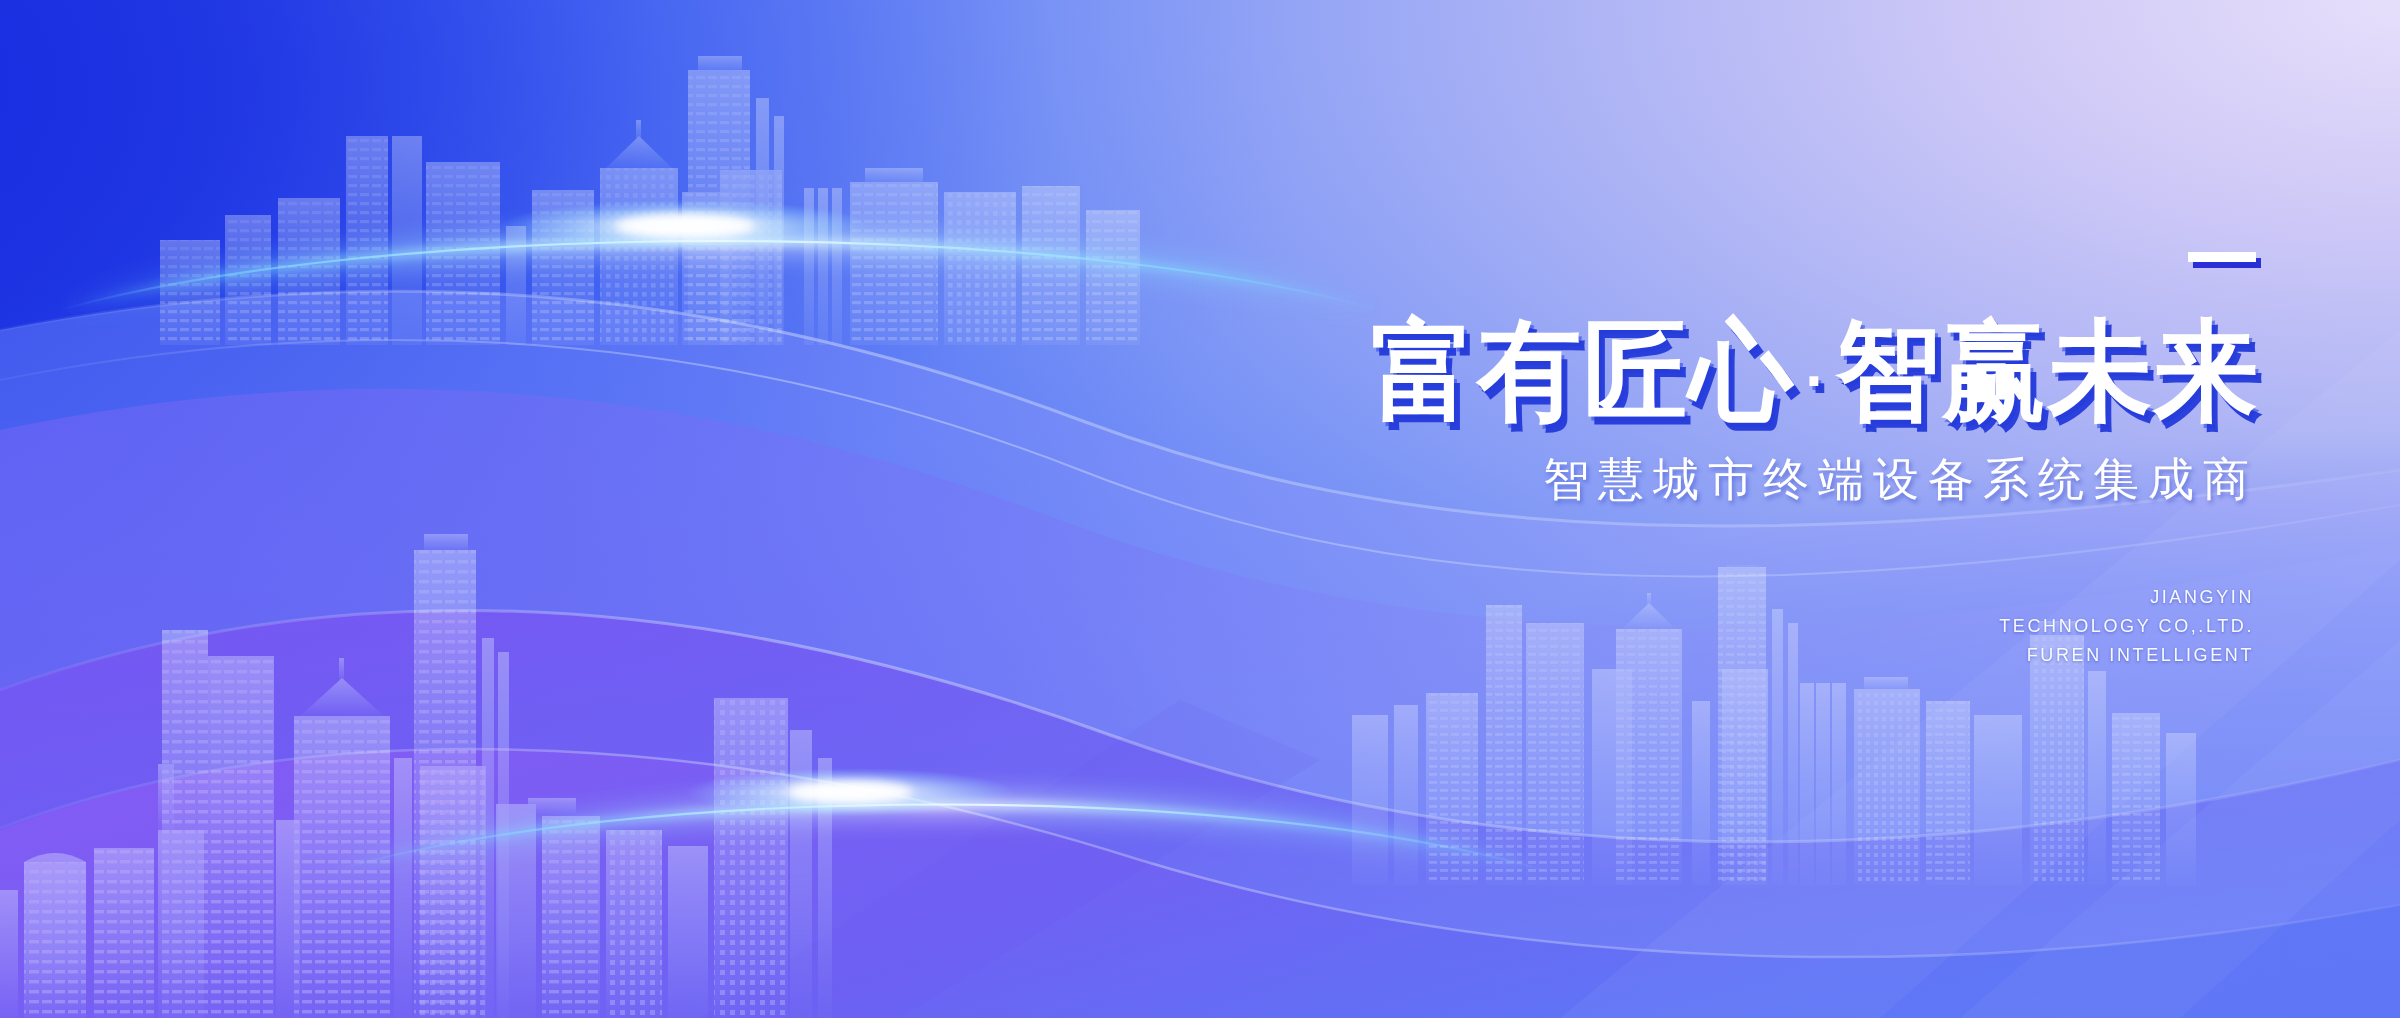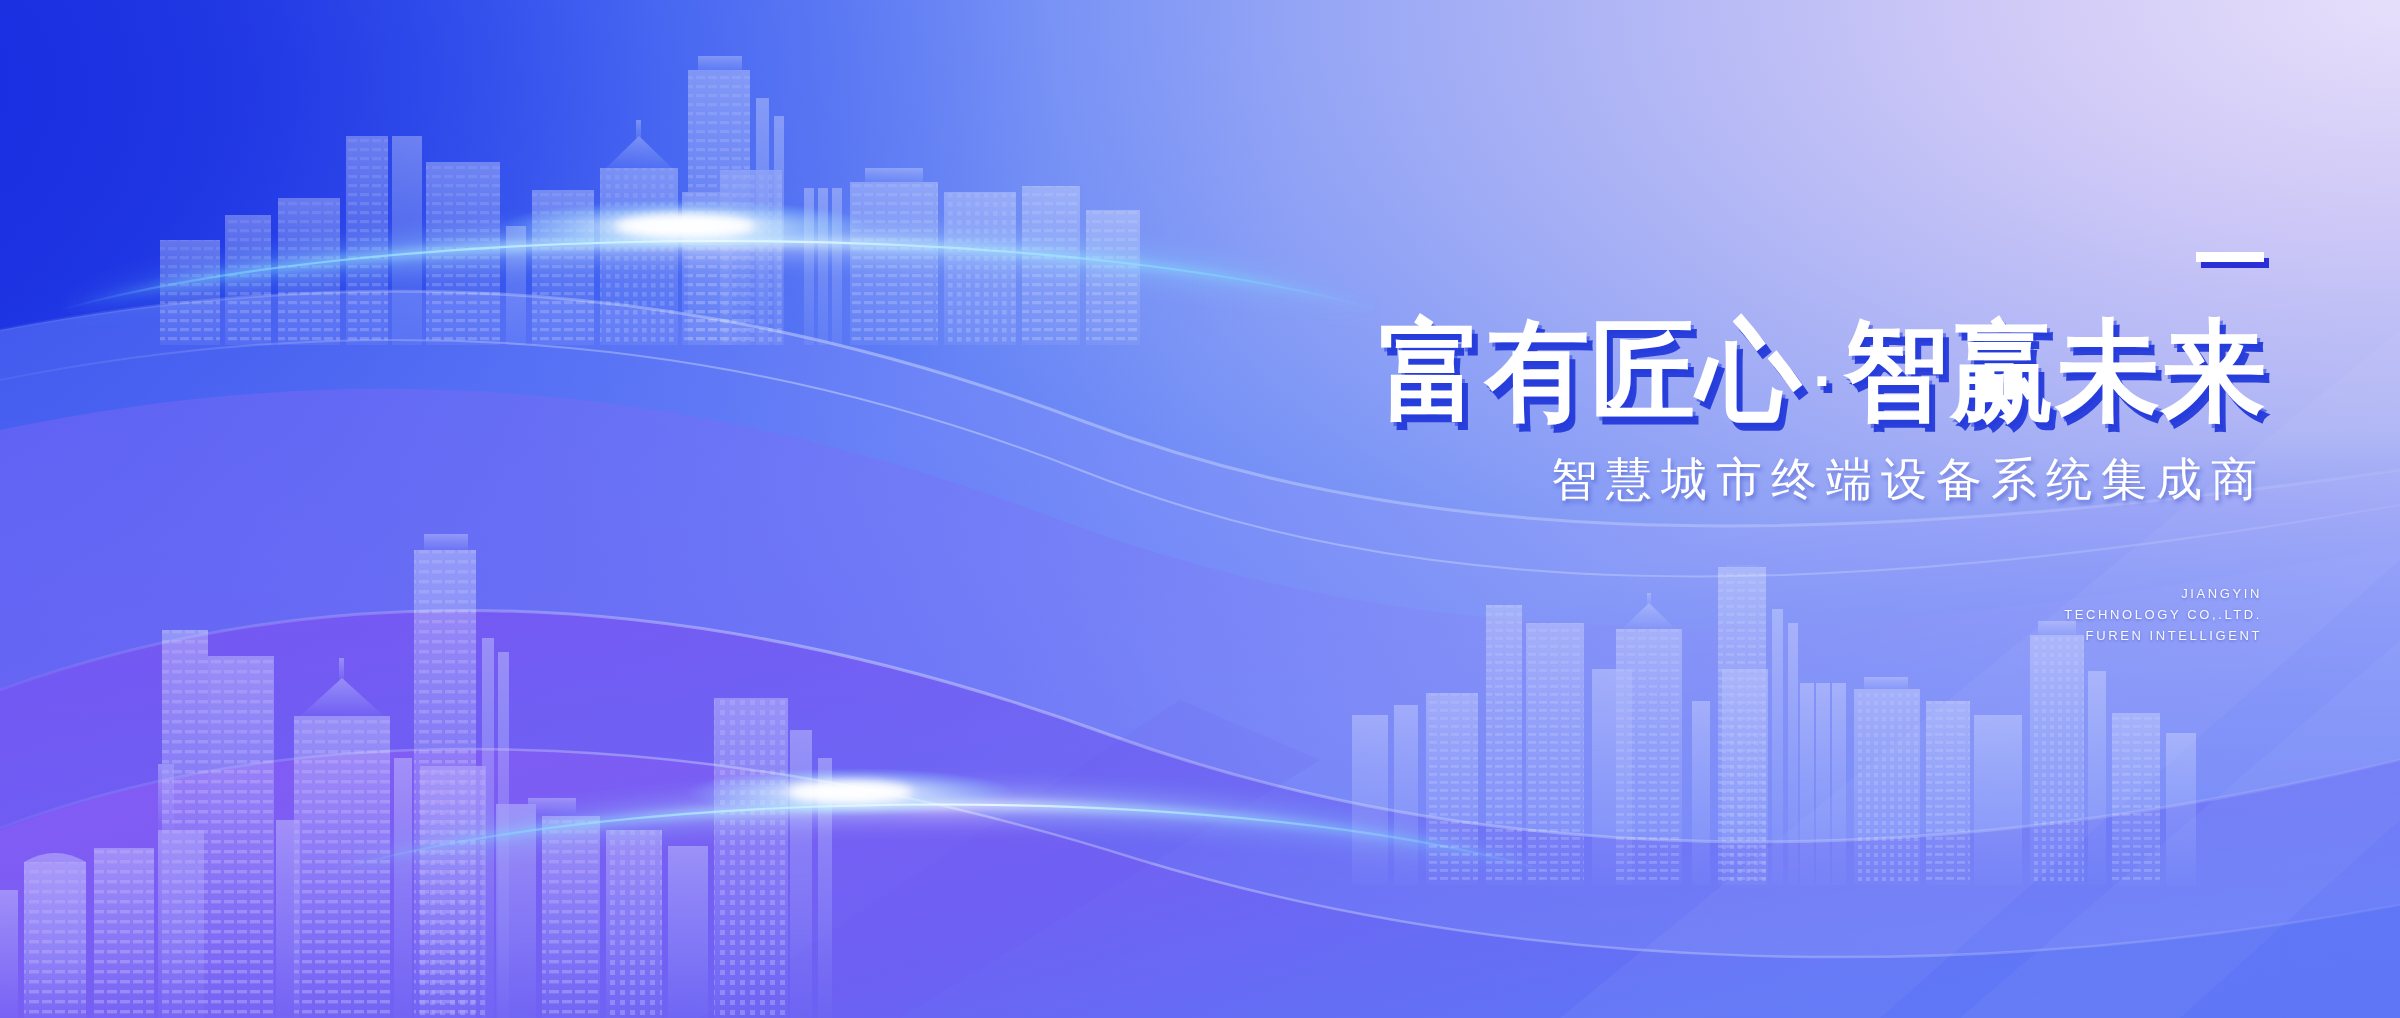--- a/index.html
+++ b/index.html
@@ -50,21 +50,21 @@
   #skyline-right{left:1330px;top:565px;width:1080px;height:320px;opacity:.40;}
 
   
   .glow{position:absolute;pointer-events:none;}
   #glow-top{left:60px;top:160px;width:1320px;height:180px;}
   #glow-bottom{left:330px;top:720px;width:1220px;height:180px;}
 
   
   #content{
     position:absolute;
-    right:132px;
+    right:140px;
     top:252px;
     width:1160px;
     text-align:right;
   }
 
   #accent-rule{
     display:inline-block;
     width:68px;height:10px;
     background:#ffffff;
     box-shadow:5px 6px 0 0 #2a2fd6;
@@ -101,21 +101,21 @@
     line-height:1.1;
     letter-spacing:9px;
     color:#ffffff;
     white-space:nowrap;
     text-shadow:2px 3px 4px rgba(40,58,190,.45);
   }
 
   #company{
     margin:78px 6px 0 0;
     font-family:"Liberation Sans","DejaVu Sans",sans-serif;
-    font-size:13px;
+    font-size:18px;
     line-height:1.62;
     letter-spacing:2.6px;
     color:#ffffff;
     opacity:.94;
     text-shadow:0 1px 3px rgba(30,50,170,.5);
   }
   #company div{white-space:nowrap;}
 </style>
 </head>
 <body>

